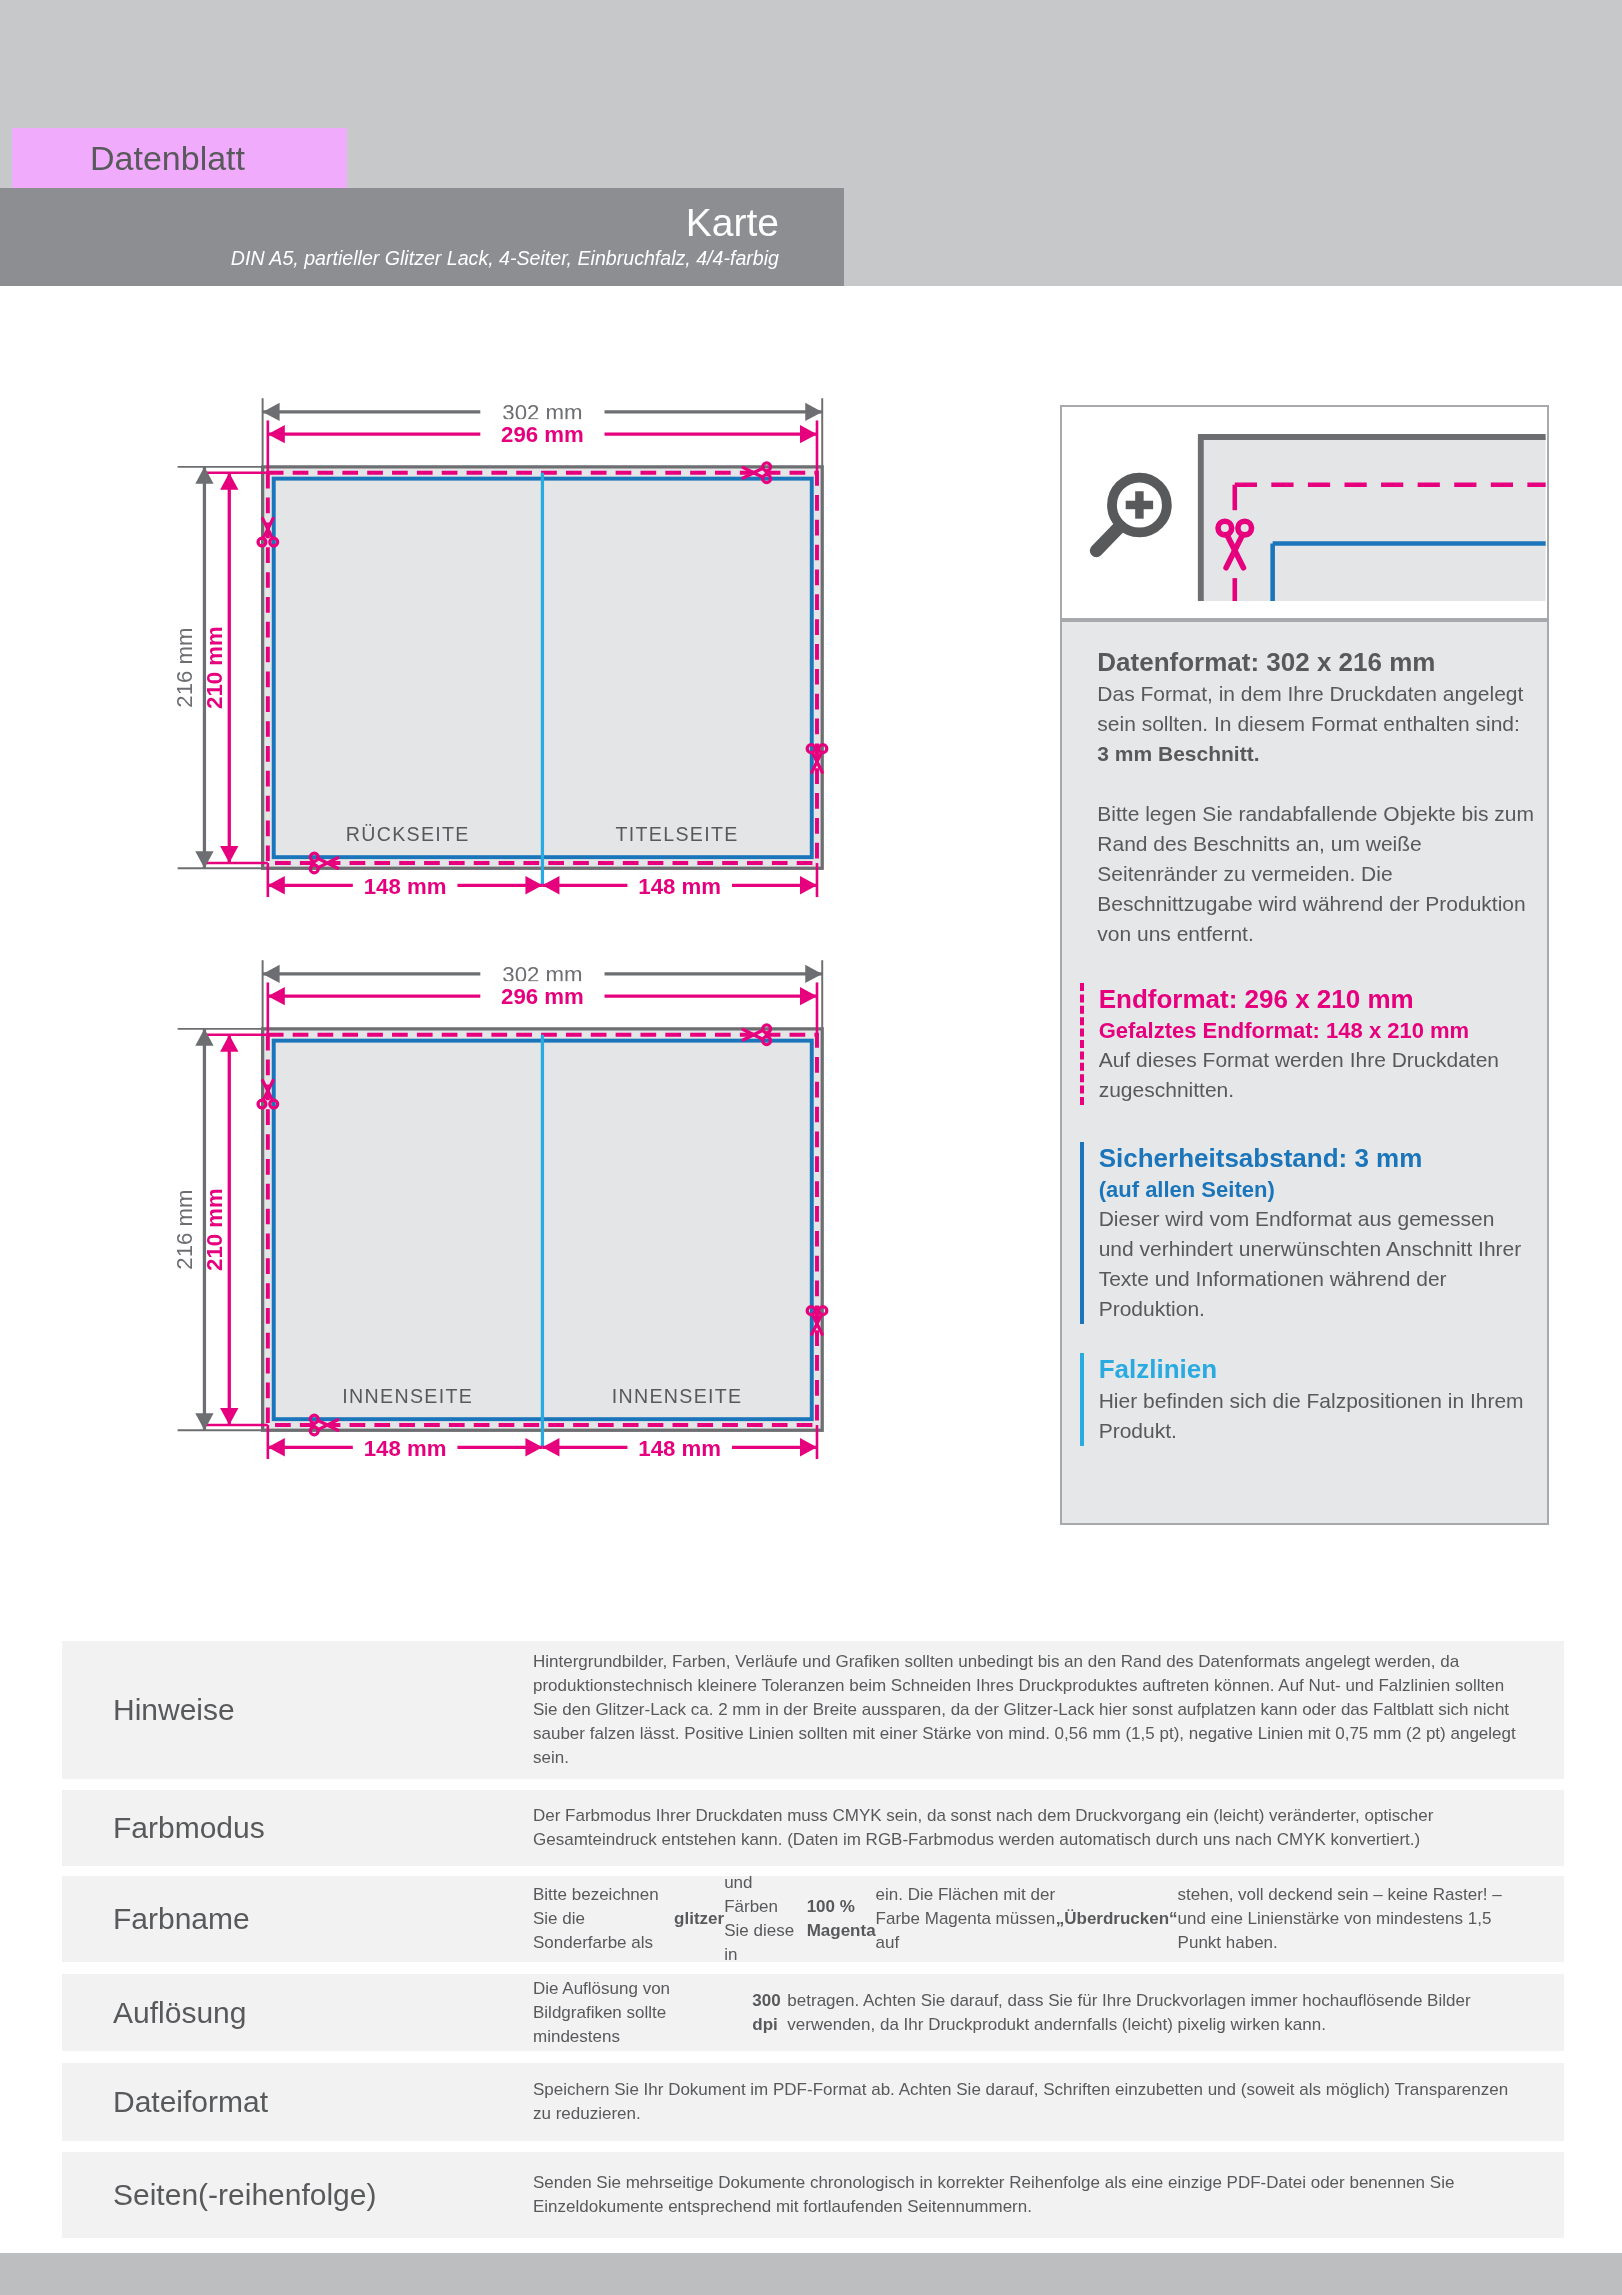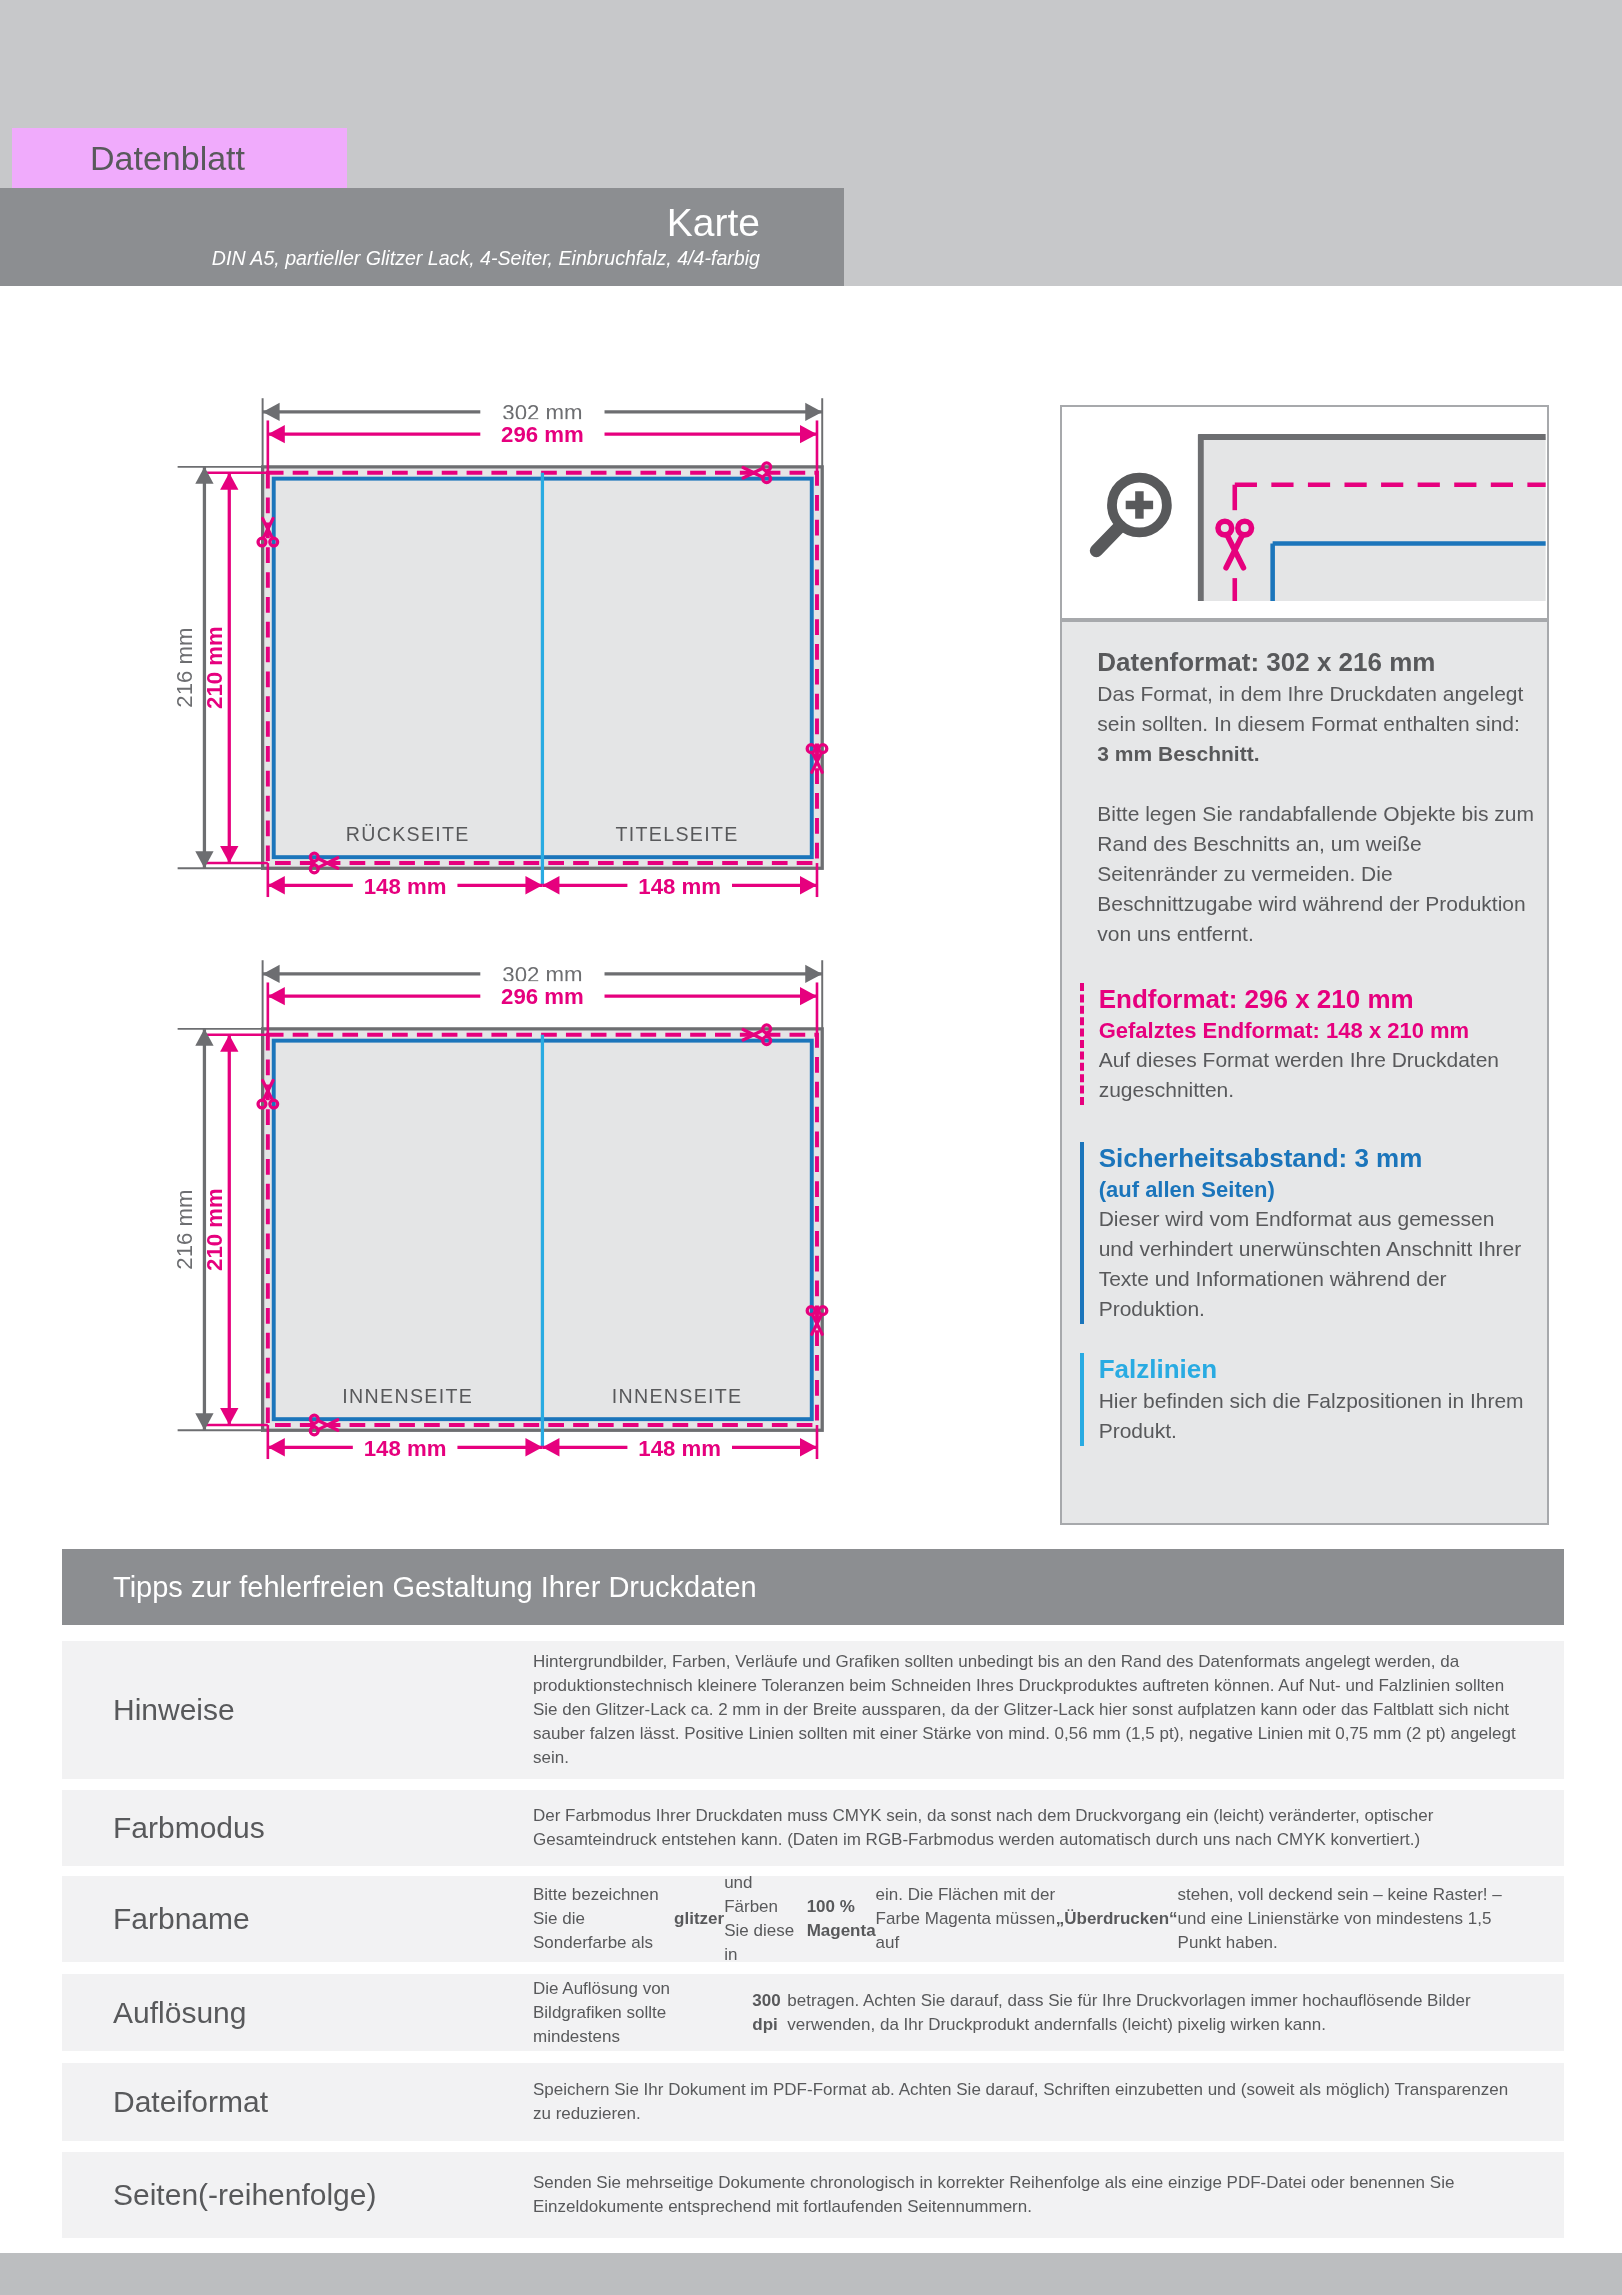--- a/index.html
+++ b/index.html
@@ -5,21 +5,21 @@
   html,body{margin:0;padding:0;background:#ffffff;}
   .page{position:relative;width:1623px;height:2295px;background:#ffffff;overflow:hidden;
         font-family:"Liberation Sans",sans-serif;color:#58595b;}
   .abs{position:absolute;}
   .top-band{left:0;top:0;width:1623px;height:286px;background:#c7c8ca;}
   .doc-label-box{left:12px;top:128px;width:335px;height:60px;background:#f0abfc;
                  display:flex;align-items:center;padding-left:78px;box-sizing:border-box;}
   .doc-label{font-size:34px;color:#58595b;}
   .title-band{left:0;top:188px;width:844px;height:98px;background:#8c8e91;color:#fff;
               display:flex;flex-direction:column;align-items:flex-end;justify-content:center;
-              padding-right:84px;box-sizing:border-box;}
+              padding-right:65px;box-sizing:border-box;}
   .title-band .t1{font-size:39px;line-height:43px;}
   .title-band .t2{font-size:19.6px;line-height:29px;font-style:italic;}
   .zoombox{left:1060px;top:405px;width:489px;height:215px;background:#ffffff;
            border:2.6px solid #a7a9ac;box-sizing:border-box;}
   .infopanel{left:1060px;top:620px;width:489px;height:905px;background:#e6e7e8;
              border:2.6px solid #a7a9ac;box-sizing:border-box;padding:23.6px 13px 0 18.3px;}
   .sec{margin:0 0 0 0;}
   .sec .h{font-size:26px;font-weight:bold;line-height:33px;}
   .sec .sh{font-size:22px;font-weight:bold;line-height:29px;}
   .sec .b{font-size:21px;line-height:30px;color:#58595b;}
@@ -284,23 +284,20 @@
       <div class="h" style="color:#1b75bb;">Sicherheitsabstand: 3 mm</div>
       <div class="sh" style="color:#1b75bb;">(auf allen Seiten)</div>
       <div class="b"><span>Dieser wird vom Endformat aus gemessen und verhindert unerwünschten Anschnitt Ihrer Texte und Informationen während der Produktion.</span></div>
     </div>
     <div class="sec mark-cyan" style="padding-left:14.4px;">
       <div class="h" style="color:#29abe2;">Falzlinien</div>
       <div class="b"><span>Hier befinden sich die Falzpositionen in Ihrem Produkt.</span></div>
     </div>
   </div>
 
-  <div class="abs banner">
-    <span>Tipps zur fehlerfreien Gestaltung Ihrer Druckdaten</span>
-  </div>
 
   <div class="abs tiprow" style="top:1641px;height:138px;">
     <div class="lbl">Hinweise</div>
     <div class="bod">
         <span>Hintergrundbilder, Farben, Verläufe und Grafiken sollten unbedingt bis an den Rand des Datenformats angelegt werden, da produktionstechnisch kleinere Toleranzen beim Schneiden Ihres Druckproduktes auftreten können. Auf Nut- und Falzlinien sollten Sie den Glitzer-Lack ca. 2 mm in der Breite aussparen, da der Glitzer-Lack hier sonst aufplatzen kann oder das Faltblatt sich nicht sauber falzen lässt. Positive Linien sollten mit einer Stärke von mind. 0,56 mm (1,5 pt), negative Linien mit 0,75 mm (2 pt) angelegt sein.</span>
       </div>
   </div>
   <div class="abs tiprow" style="top:1790px;height:76px;">
     <div class="lbl">Farbmodus</div>
     <div class="bod">

